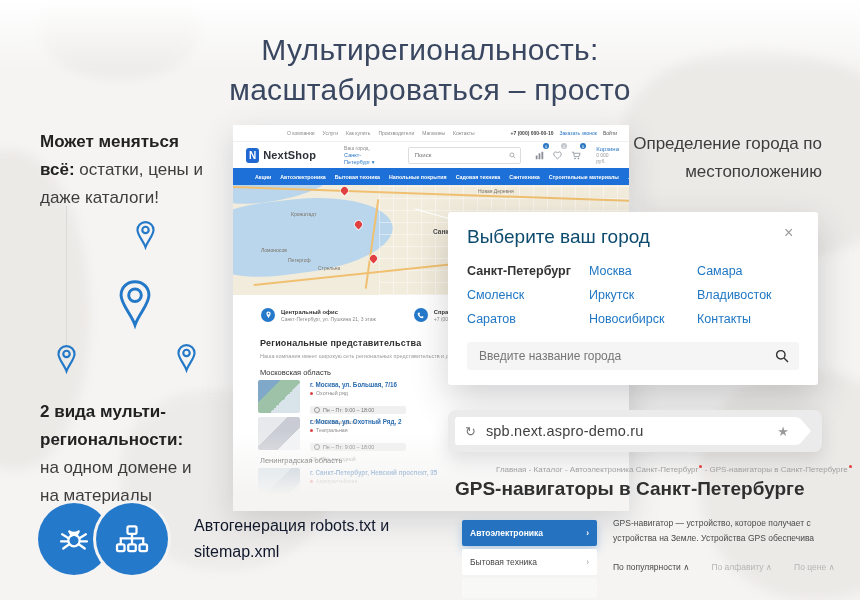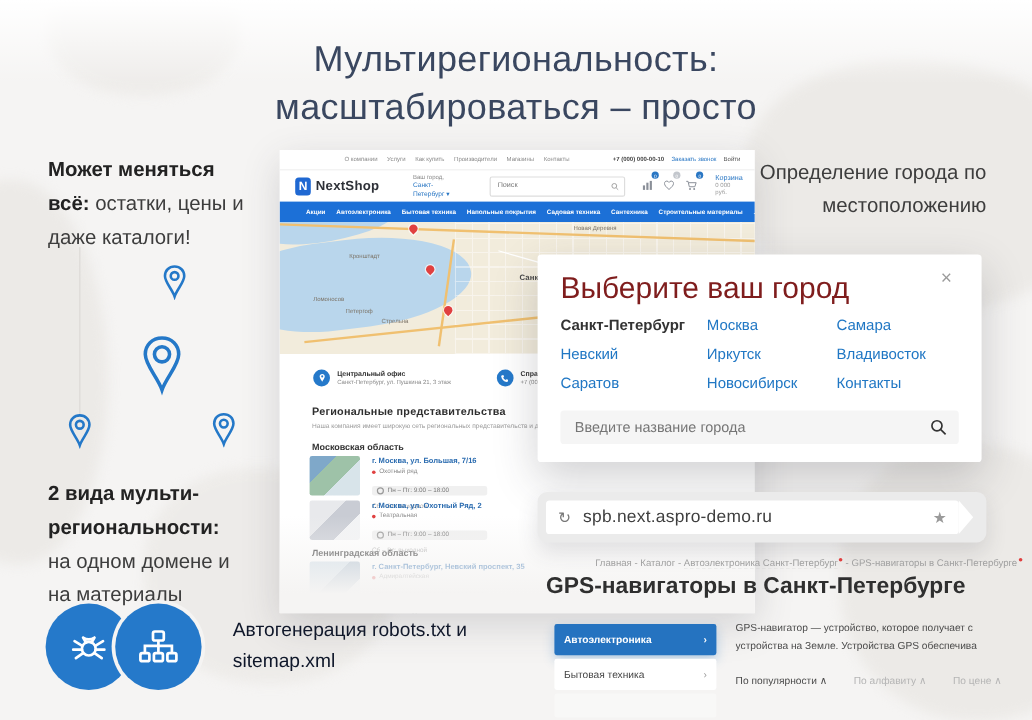--- a/index.html
+++ b/index.html
@@ -68,40 +68,40 @@
   .contacts{display:flex;align-items:center;height:40px;padding-left:28px;gap:38px;background:#fff;}
   .c-item{display:flex;align-items:center;gap:6px;}
   .c-circ{width:14px;height:14px;border-radius:50%;background:#2579ca;display:flex;align-items:center;
           justify-content:center;color:#fff;font-size:7px;flex:none;}
   .c-title{font-size:5.8px;font-weight:bold;color:#333;line-height:8px;}
   .c-sub{font-size:5px;color:#8a8a8a;line-height:7px;}
 
   
   .reg-h{font-size:9px;font-weight:bold;color:#2f2f2f;letter-spacing:.2px;}
   .reg-p{font-size:5.5px;color:#9a9a9a;white-space:nowrap;overflow:hidden;width:355px;}
-  .reg-sub{font-size:7.5px;font-weight:bold;color:#333;}
+  .reg-sub{font-size:7.5px;font-weight:normal;color:#333;}
   .store{display:flex;gap:10px;margin-bottom:7px;}
   .ph{width:42px;height:33px;border-radius:2px;flex:none;}
   .ph1{background:linear-gradient(135deg,#7fa8c9 0 30%,#9ec2a8 30% 60%,#d8e4ea 60%);}
   .ph2{background:linear-gradient(135deg,#e8e9ec 0 40%,#c9ccd4 40% 70%,#f2f3f5 70%);}
   .ph3{background:linear-gradient(135deg,#cfdde8 0 45%,#aebfcf 45% 75%,#e8eef2 75%);}
   .st-addr{font-size:6.3px;font-weight:bold;color:#2b6cb0;line-height:9px;}
   .st-metro{font-size:5.3px;color:#8a8a8a;line-height:9px;display:flex;align-items:center;gap:3px;}
   .rdot{width:3px;height:3px;border-radius:50%;background:#e04040;display:inline-block;}
   .st-hours{font-size:5.3px;color:#777;background:#f0f0f0;border-radius:2px;padding:1px 4px;
             display:inline-flex;align-items:center;gap:3px;width:88px;}
   .clock{width:4px;height:4px;border:1px solid #999;border-radius:50%;display:inline-block;}
   .st-closed{font-size:5.3px;color:#aaa;line-height:9px;}
   .site-fade{left:233px;top:430px;width:396px;height:81px;
              background:linear-gradient(180deg,rgba(245,244,243,0),#f5f4f3 80%);}
 
   
   .modal{left:448px;top:212px;width:370px;height:173px;background:#fff;border-radius:3px;
          box-shadow:0 14px 36px rgba(50,50,60,.22);}
-  .modal-title{left:19px;top:14px;font-size:25px;color:#7f1d1d;}
+  .modal-title{left:19px;top:14px;font-size:19px;color:#0c4a6e;}
   .modal-close{left:336px;top:12px;font-size:16px;color:#9a9a9a;cursor:pointer;}
   .city-col{top:52px;display:flex;flex-direction:column;gap:10px;font-size:12.5px;}
   .city-col .sel{font-weight:bold;color:#333;}
   .city-col .lnk{color:#2077c4;cursor:pointer;}
   .modal-search{left:19px;top:130px;width:332px;height:28px;background:#f5f5f5;border-radius:3px;
                 display:flex;align-items:center;padding:0 10px;box-sizing:border-box;}
   .modal-search input{flex:1;border:none;outline:none;background:transparent;font-size:12px;color:#999;
                       font-family:"Liberation Sans",sans-serif;}
 
   
@@ -380,21 +380,21 @@
       </div>
     </div>
   </div>
   <div class="abs site-fade"></div>
 
   <div class="abs modal">
     <div class="abs modal-title">Выберите ваш город</div>
     <div class="abs modal-close">×</div>
     <div class="abs city-col" style="left:19px;">
       <span class="sel">Санкт-Петербург</span>
-      <span class="lnk">Невский</span>
+      <span class="lnk">Смоленск</span>
       <span class="lnk">Саратов</span>
     </div>
     <div class="abs city-col" style="left:141px;">
       <span class="lnk">Москва</span>
       <span class="lnk">Иркутск</span>
       <span class="lnk">Новосибирск</span>
     </div>
     <div class="abs city-col" style="left:249px;">
       <span class="lnk">Самара</span>
       <span class="lnk">Владивосток</span>

